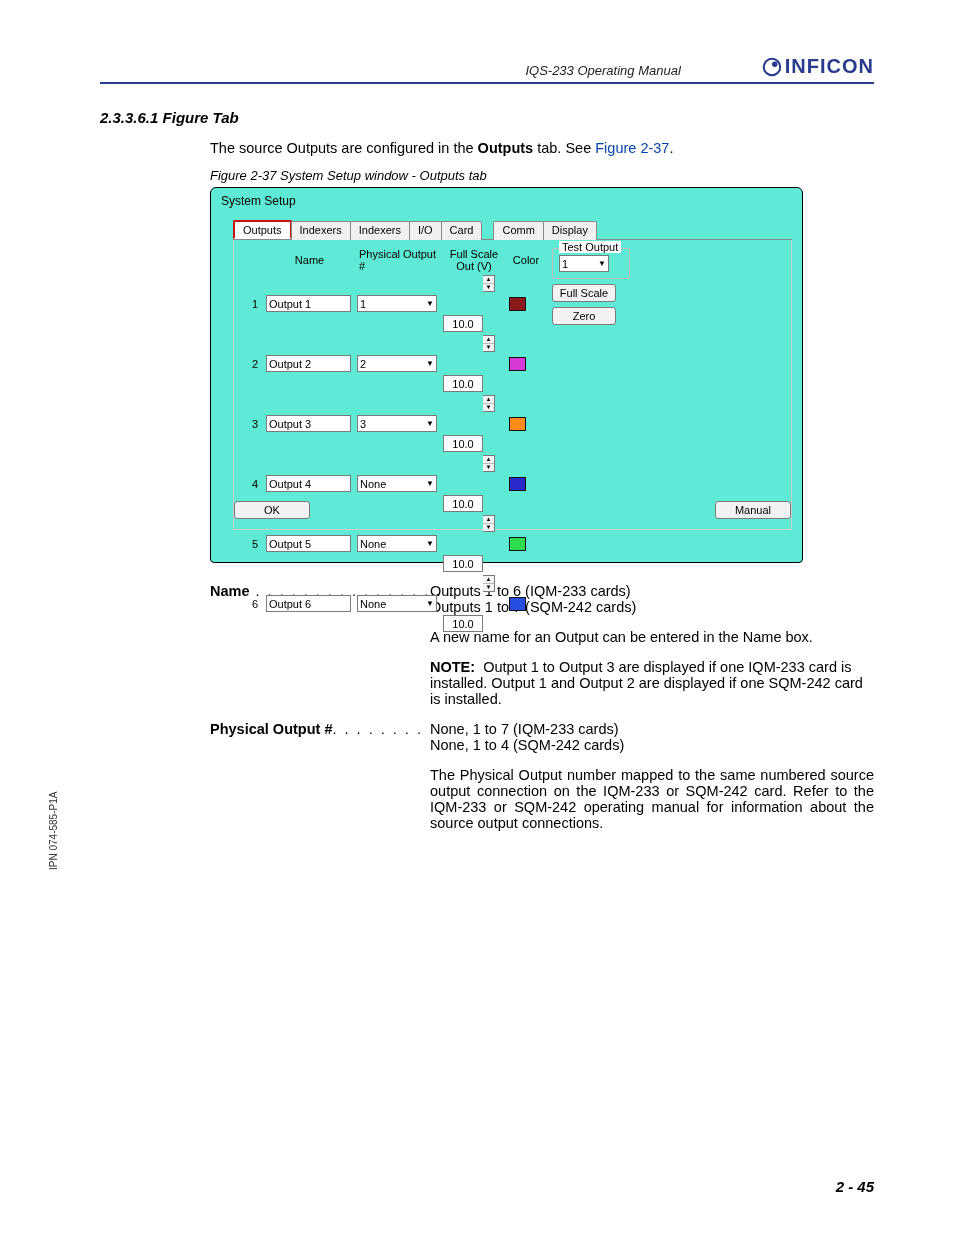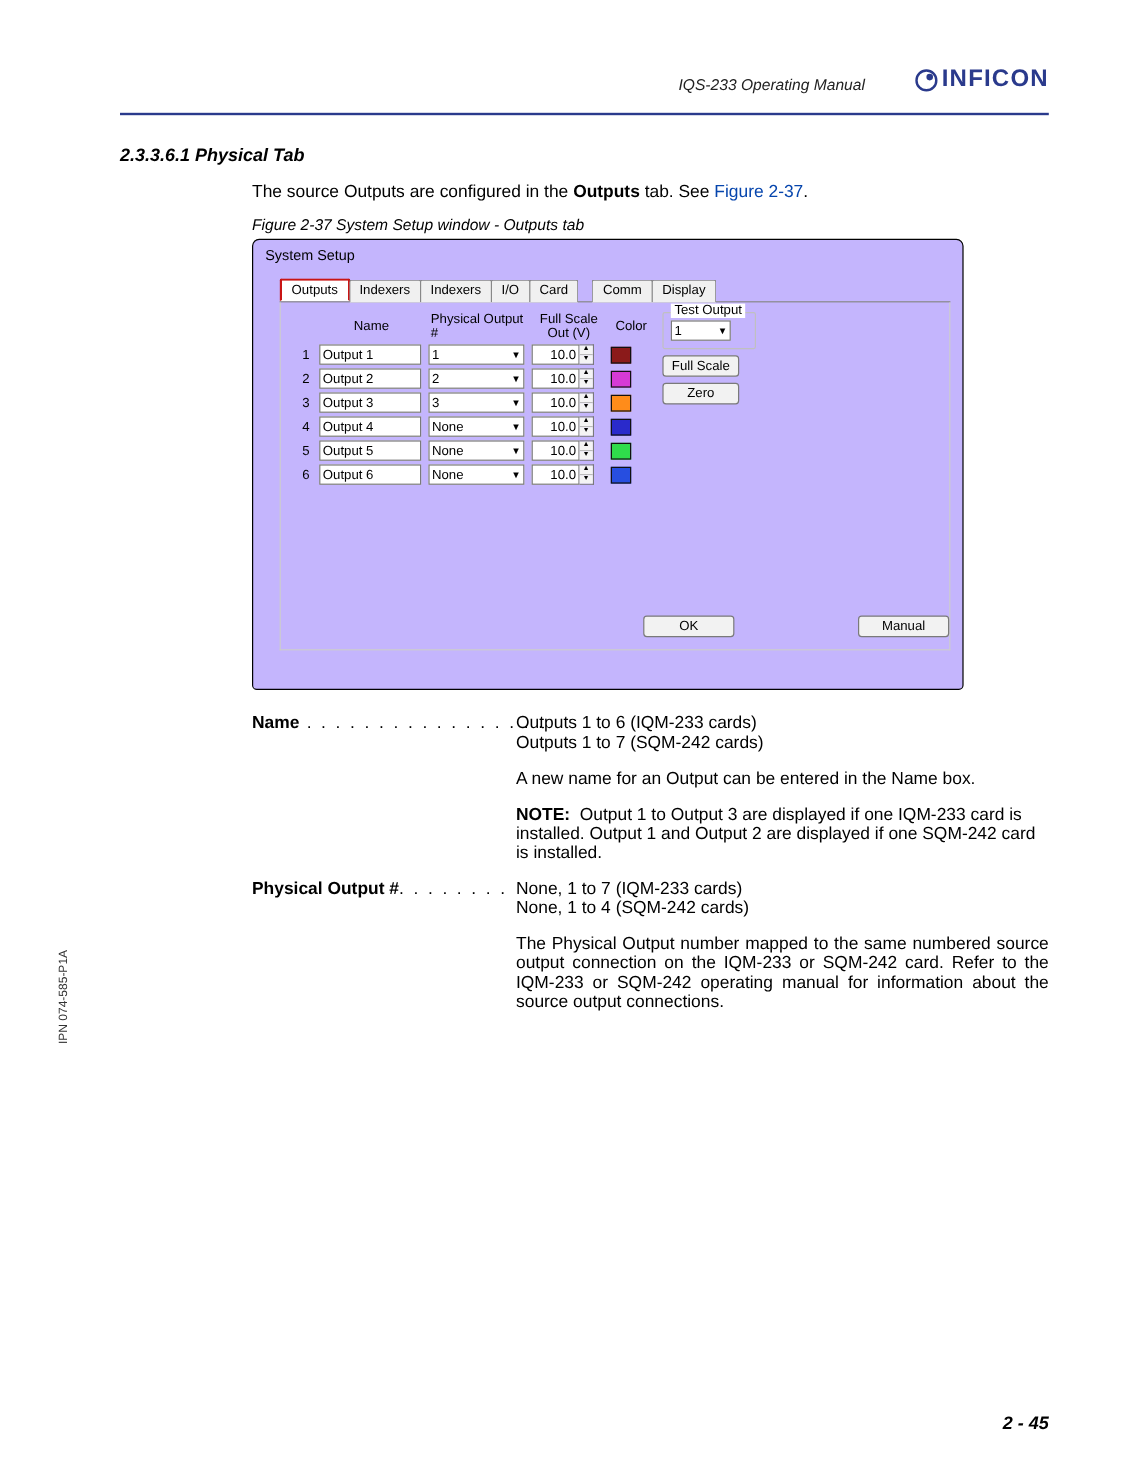--- a/index.html
+++ b/index.html
@@ -13,22 +13,23 @@
   }
   .page {
     padding: 55px 80px 40px 100px;
     position: relative;
     min-height: 1235px;
   }
   .header {
     display: flex;
     justify-content: flex-end;
     align-items: flex-end;
+    gap: 40px;
     border-bottom: 2px solid #2a3a8c;
-    padding-bottom: 16px;
+    padding-bottom: 4px;
     margin-bottom: 25px;
   }
   .header-text {
     font-style: italic;
     font-size: 13px;
     color: #222;
     flex: 1;
     text-align: right;
     padding-right: 40px;
   }
@@ -62,21 +63,21 @@
   }
   
   .window {
     margin-left: 110px;
     border: 1px solid #000;
     width: 593px;
     height: 376px;
     border-radius: 6px 6px 4px 4px;
     font-family: Tahoma, Verdana, sans-serif;
     font-size: 11px;
-    background: #c4b5fd;
+    background: #5eead4;
     position: relative;
   }
   .window-title {
     padding: 6px 10px 2px 10px;
     font-size: 12px;
   }
   .tab-container {
     margin: 10px 10px 0 22px;
   }
   .tabs {
@@ -133,21 +134,21 @@
     display: flex;
     align-items: center;
     justify-content: space-between;
   }
   .combo span.caret {
     font-size: 8px;
   }
   .spinner {
     display: flex;
   }
-  .spinner-input { width: 40px; text-align: right; }
+  .spinner-input { width: 40px; text-align: center; margin-top: 40px; }
   .spinner-btns {
     display: flex;
     flex-direction: column;
     border: 1px solid #7a7a7a;
     border-left: none;
     width: 12px;
     height: 17px;
   }
   .spinner-btns div {
     flex: 1;
@@ -189,21 +190,21 @@
     padding: 2px 0;
     width: 64px;
     text-align: center;
     font-size: 11px;
   }
   .bottom-buttons {
     position: absolute;
     bottom: 10px;
     left: 0; right: 0;
     display: flex;
-    justify-content: flex-end;
+    justify-content: space-between;
     gap: 103px;
   }
   
   .defs {
     margin: 20px 0 0 110px;
     font-size: 14.5px;
   }
   .def-row {
     display: flex;
     margin-bottom: 4px;
@@ -250,21 +251,21 @@
     <div class="header-text">IQS-233 Operating Manual</div>
     <div class="logo">
       <svg width="22" height="22" viewBox="0 0 24 24">
         <circle cx="12" cy="12" r="9" fill="none" stroke="#2a3a8c" stroke-width="2.2"></circle>
         <circle cx="15" cy="9" r="3" fill="#2a3a8c"></circle>
       </svg>
       <span>INFICON</span>
     </div>
   </div>
 
-  <div class="section-heading">2.3.3.6.1  Physical Tab</div>
+  <div class="section-heading">2.3.3.6.1  Figure Tab</div>
 
   <div class="intro">
     <span>The source Outputs are configured in the </span><span class="bold">Outputs</span><span> tab. See </span><span class="figref">Figure 2-37</span><span>.</span>
   </div>
 
   <div class="caption">Figure 2-37  System Setup window - Outputs tab</div>
 
   <div class="window">
     <div class="window-title">System Setup</div>
 

